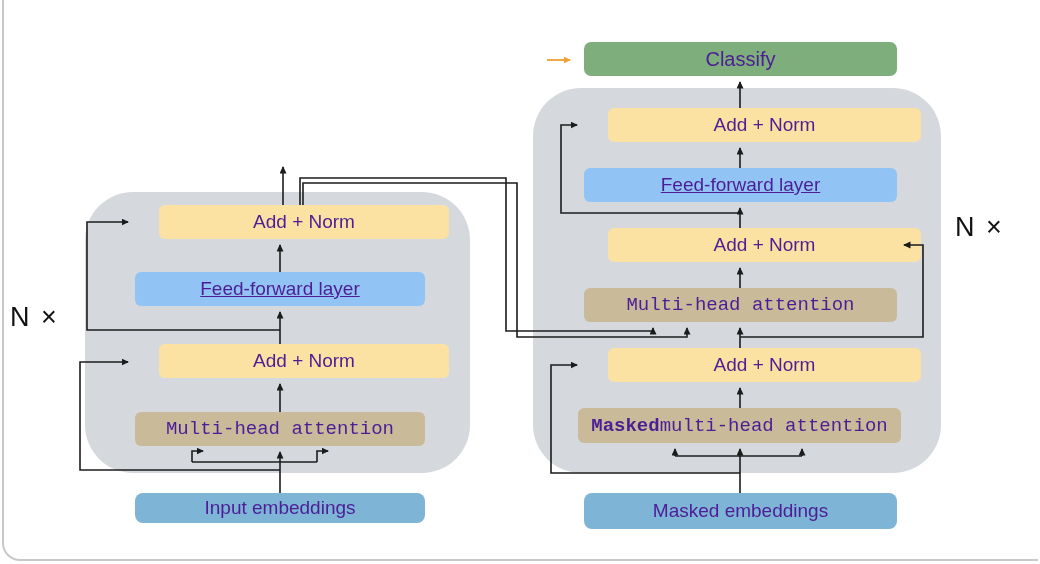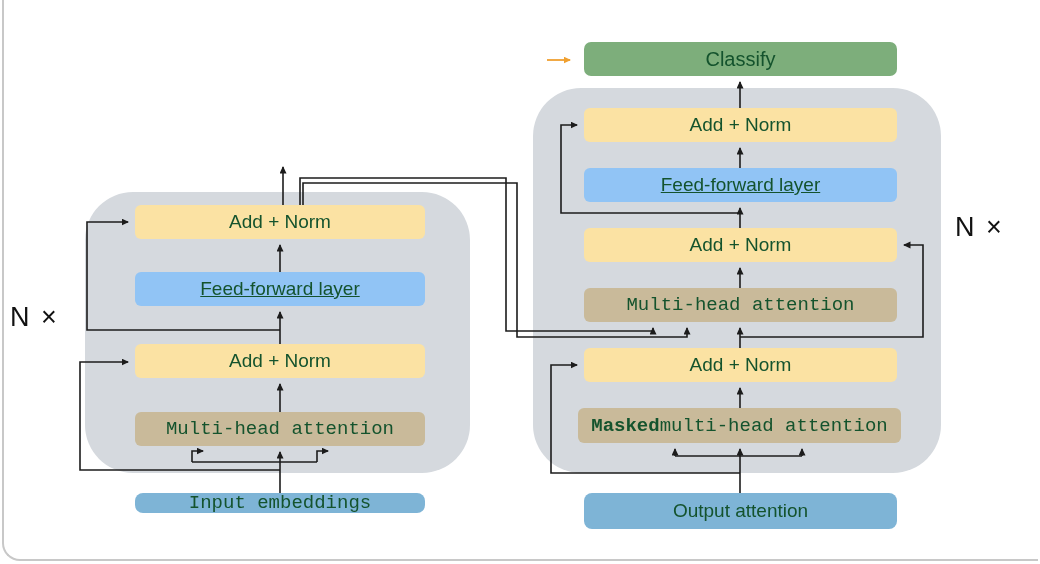--- a/index.html
+++ b/index.html
@@ -12,23 +12,23 @@
   .frame {
     position:absolute; left:2px; top:-20px; width:1036px; height:581px;
     border-left:2px solid #c8c8c8; border-bottom:2px solid #c8c8c8;
     border-bottom-left-radius:18px; pointer-events:none;
   }
   .block {
     position:absolute; background:#d5d9de; border-radius:48px;
   }
   .box {
     position:absolute; display:flex; align-items:center; justify-content:center;
-    font-size:19px; color:#14532d; border-radius:6px; white-space:nowrap;
+    font-size:19px; color:#4c1d95; border-radius:6px; white-space:nowrap;
   }
-  .yellow { background:#fbe2a3; }
+  .yellow { background:#fbe2a3;margin-left:24px; }
   .blue   { background:#91c4f5;text-decoration:underline; }
   .tan    { background:#c9ba9a;font-family:Liberation Mono, monospace; }
   .green  { background:#7dae7b; border-radius:7px; }
   .steel  { background:#7eb4d6; border-radius:8px; }
   .nlabel {
     position:absolute; font-size:27px; color:#111111; letter-spacing:2px;
   }
   .callout {
     position:absolute; left:177px; top:23px; width:370px; height:68px;
     background:#ffffff; border:1.5px solid #f3bc45;
@@ -51,32 +51,32 @@
 
   <div class="nlabel" style="left:10px; top:302px;">N ×</div>
   <div class="nlabel" style="left:955px; top:212px;">N ×</div>
 
   <div class="box green" style="left:584px; top:42px; width:313px; height:34px; font-size:20px;">Classify</div>
 
   <div class="box yellow" style="left:135px; top:205px; width:290px; height:34px;">Add + Norm</div>
   <div class="box blue" style="left:135px; top:272px; width:290px; height:34px;">Feed-forward layer</div>
   <div class="box yellow" style="left:135px; top:344px; width:290px; height:34px;">Add + Norm</div>
   <div class="box tan" style="left:135px; top:412px; width:290px; height:34px;">Multi-head attention</div>
-  <div class="box steel" style="left:135px; top:493px; width:290px; height:20px;font-family:Liberation Mono, monospace;">Input embeddings</div>
+  <div class="box steel" style="left:135px; top:493px; width:290px; height:30px;">Input embeddings</div>
 
   <div class="box yellow" style="left:584px; top:108px; width:313px; height:34px;">Add + Norm</div>
   <div class="box blue" style="left:584px; top:168px; width:313px; height:34px;">Feed-forward layer</div>
   <div class="box yellow" style="left:584px; top:228px; width:313px; height:34px;">Add + Norm</div>
   <div class="box tan" style="left:584px; top:288px; width:313px; height:34px;">Multi-head attention</div>
   <div class="box yellow" style="left:584px; top:348px; width:313px; height:34px;">Add + Norm</div>
   <div class="box tan" style="left:578px; top:408px; width:323px; height:35px;">
     <span class="bold">Masked</span>
       <span> multi-head attention</span>
   </div>
-  <div class="box steel" style="left:584px; top:493px; width:313px; height:36px;">Output attention</div>
+  <div class="box steel" style="left:584px; top:493px; width:313px; height:36px;">Masked embeddings</div>
 
   <svg class="wires" width="1040" height="564" viewBox="0 0 1040 564">
     <defs>
       <marker id="ah" markerWidth="9" markerHeight="8" refX="6.5" refY="3.5" orient="auto" markerUnits="userSpaceOnUse">
         <path d="M0,0 L7.5,3.5 L0,7 Z" fill="#1c1c1c"></path>
       </marker>
       <marker id="aho" markerWidth="9" markerHeight="8" refX="6.5" refY="3.5" orient="auto" markerUnits="userSpaceOnUse">
         <path d="M0,0 L7.5,3.5 L0,7 Z" fill="#f0a030"></path>
       </marker>
     </defs>

